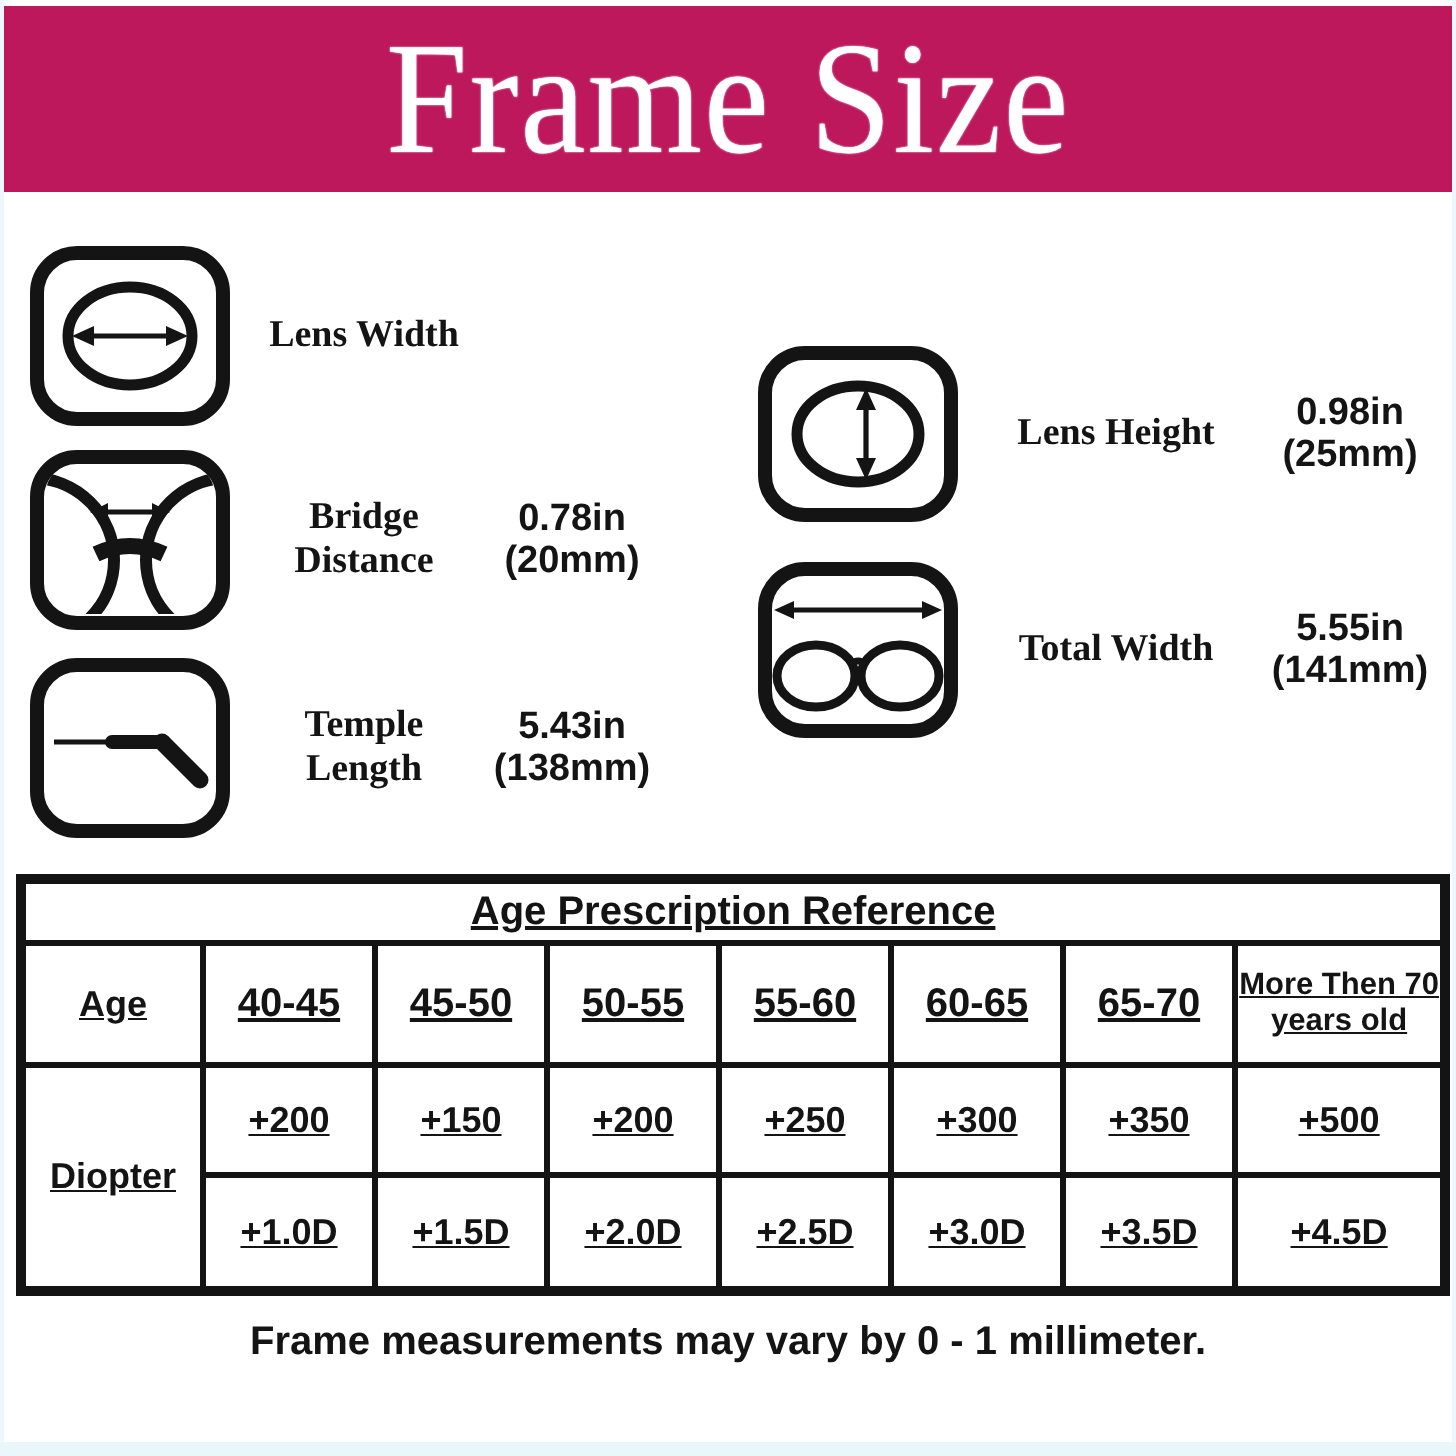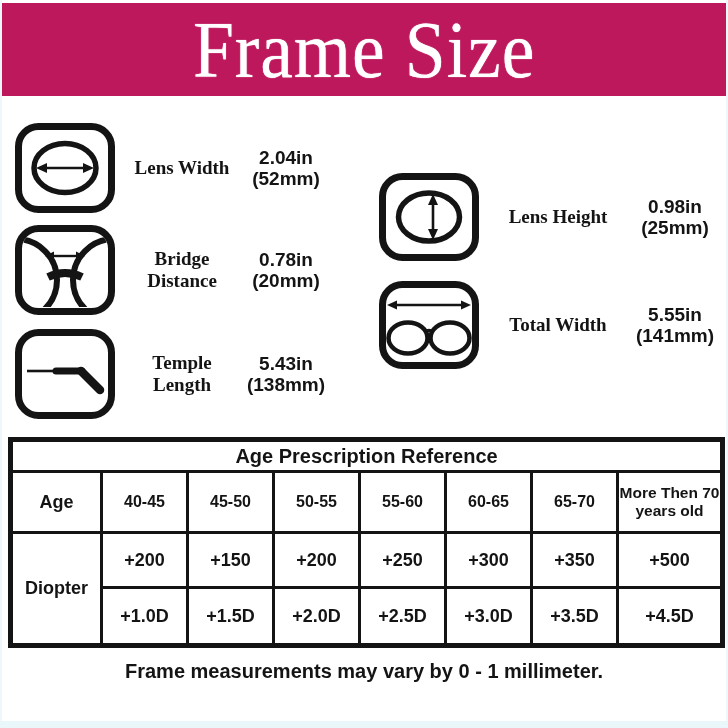--- a/index.html
+++ b/index.html
@@ -26,25 +26,25 @@
   .meas.right .mlabel{margin-left:22px;width:112px;}
   .mvalue{
     font-size:19px;font-weight:bold;text-align:center;line-height:1.12;
   }
   .meas.left .mvalue{margin-left:6px;width:92px;}
   .meas.right .mvalue{margin-left:12px;width:98px;}
 
   table.agetable{
     position:absolute;left:8px;top:437px;width:712px;height:211px;
     border-collapse:collapse;border:5px solid #141414;table-layout:fixed;
-    text-align:center;font-weight:bold;color:#141414;
+    text-align:center;font-weight:bold;color:#141414;text-decoration:underline;
   }
   table.agetable th, table.agetable td{border:3px solid #141414;padding:0;vertical-align:middle;}
   .t-title{font-size:20px;height:32px;}
-  .t-age  td{font-size:16px;height:58px;}
+  .t-age  td{font-size:20px;height:58px;}
   .t-d1   td{font-size:18px;height:52px;}
   .t-d2   td{font-size:18px;height:54px;}
   td.lastcol{font-size:15.5px;line-height:1.15;}
   td.rowlabel{font-size:18px;}
 
   .footer{
     position:absolute;left:0;top:660px;width:728px;text-align:center;
     font-size:20px;font-weight:bold;color:#141414;
   }
   .bottom-strip{position:absolute;left:0;bottom:0;width:728px;height:7px;background:#e9f6fa;}
@@ -63,24 +63,20 @@
     <span class="icon">
       <svg width="102" height="92" viewBox="0 0 102 92">
         <rect class="stroke" x="4.5" y="4.5" width="93" height="83" rx="20" stroke-width="7"></rect>
         <ellipse class="stroke" cx="51" cy="46" rx="31" ry="24.5" stroke-width="5.5"></ellipse>
         <line x1="29" y1="46" x2="73" y2="46" stroke="#141414" stroke-width="2.6"></line>
         <path d="M22,46 l11,-5 v10 z" fill="#141414"></path>
         <path d="M80,46 l-11,-5 v10 z" fill="#141414"></path>
       </svg>
     </span>
     <div class="mlabel">Lens Width</div>
-    <div class="mvalue">
-      <div>2.04in</div>
-      <div>(52mm)</div>
-    </div>
   </div>
 
   <div class="meas left" style="top:224px;left:14px;">
     <span class="icon">
       <svg width="102" height="92" viewBox="0 0 102 92">
         <defs>
             <clipPath id="bclip">
               <rect x="9" y="9" width="84" height="74" rx="13"></rect>
             </clipPath>
           </defs>

